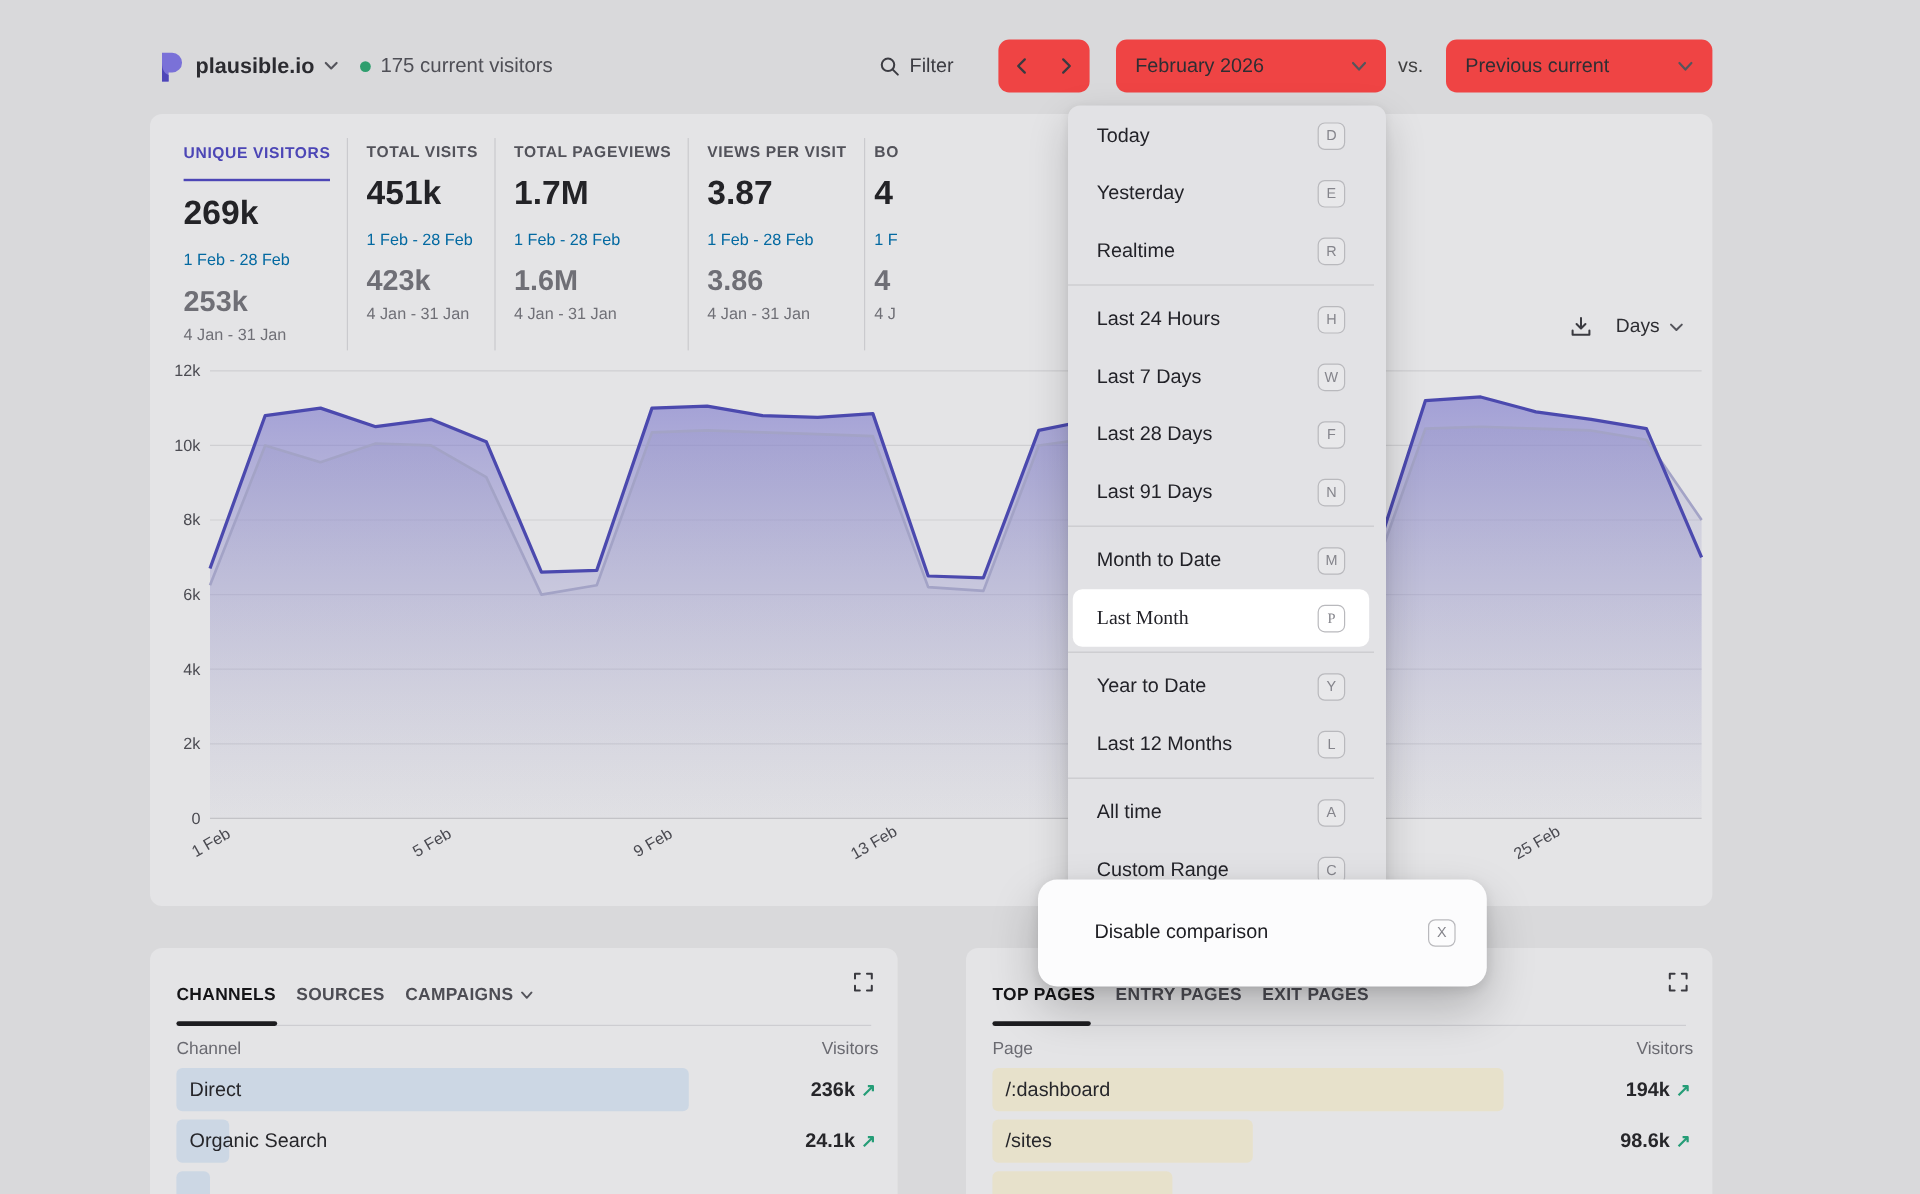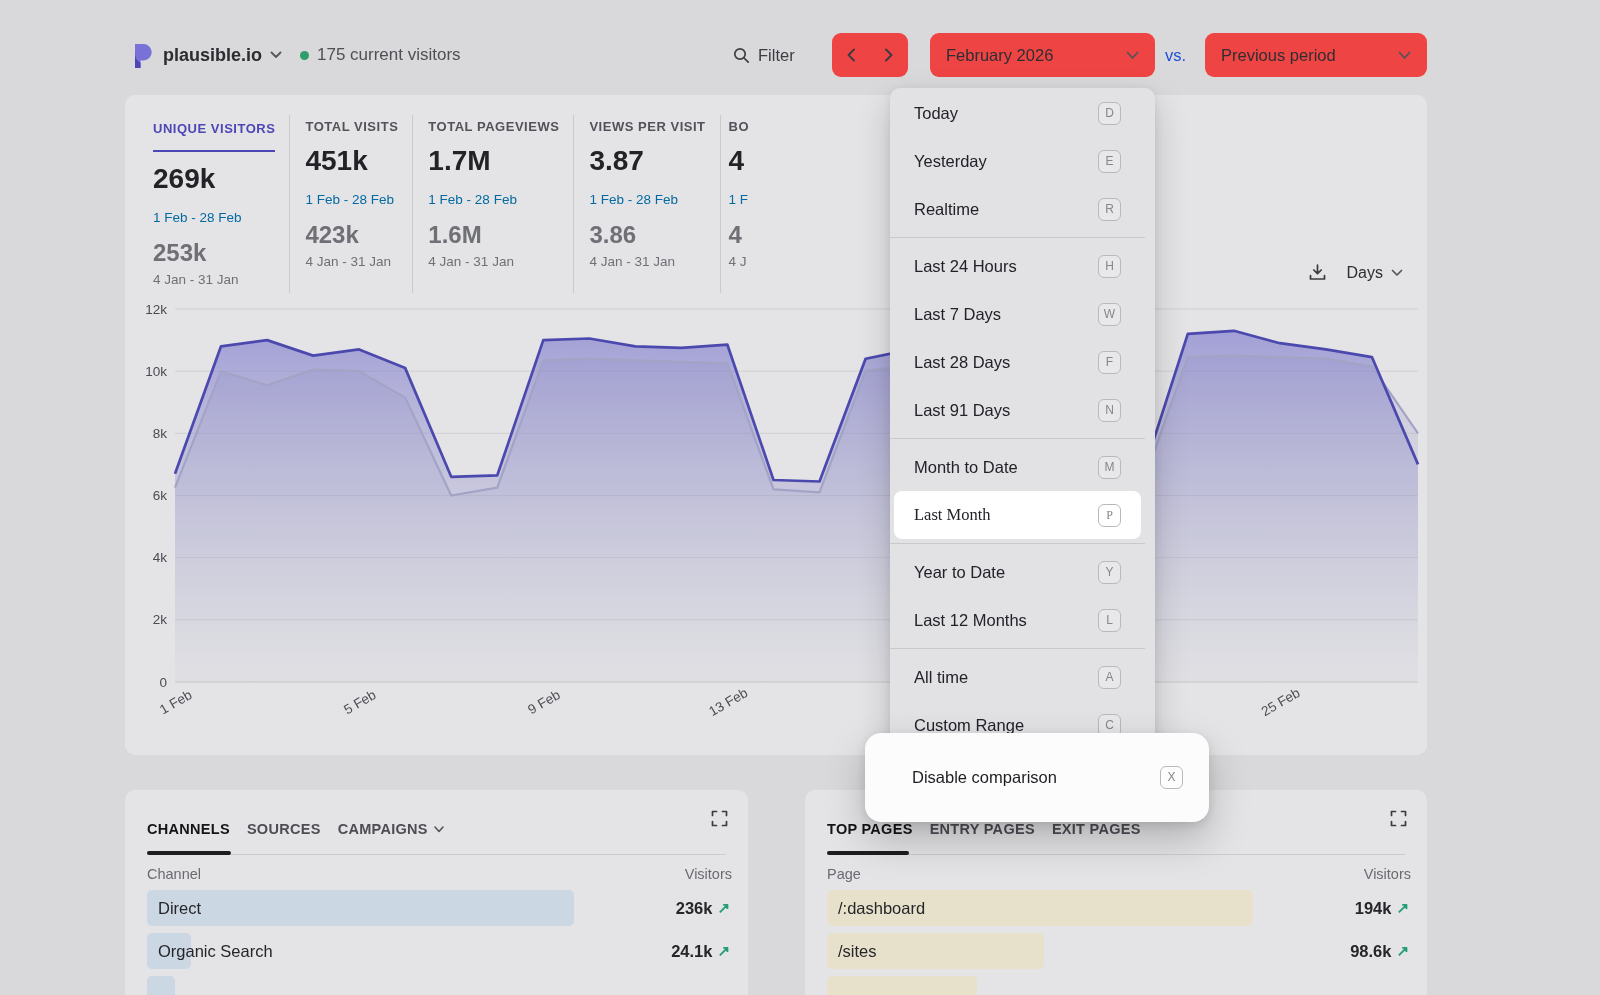--- a/index.html
+++ b/index.html
@@ -15,21 +15,21 @@
   
   .topbar-item { display:flex; align-items:center; gap:8px; }
   .site-name { font-size:18px; font-weight:700; color:#2b2b30; }
   .live-dot { width:9px; height:9px; border-radius:50%; background:#2f9e6e; }
   .live-text { font-size:17px; color:#4f4f56; }
   .filter-btn { font-size:16.5px; color:#3c3c42; cursor:pointer; display:flex; align-items:center; gap:8px; }
   .pill { background:#ef4444; border-radius:9px; height:44px; display:flex; align-items:center; }
   .nav-arrows { width:76px; justify-content:space-around; color:#3a3a40; }
   .nav-arrows .arr { width:38px; height:44px; display:flex; align-items:center; justify-content:center; cursor:pointer; }
   .sel-btn { justify-content:space-between; padding:0 16px; font-size:16.5px; color:#2e2e33; cursor:pointer; }
-  .vs-label { font-size:16.5px; color:#1d4ed8;text-align:center; }
+  .vs-label { font-size:16.5px; color:#404040;text-align:center; }
   .chev { color:#55555c; display:flex; }
 
   
   .card { background:#e4e4e6; border-radius:10px; position:absolute; }
 
   
   .stats { position:absolute; left:28px; top:20px; display:flex; }
   .stat { padding:4px 14px 6px 0; }
   .stat + .stat { border-left:1px solid #cacace; padding-left:15px; }
   .stat-label { font-size:13px; font-weight:700; letter-spacing:.04em; color:#52525a; white-space:nowrap; }
@@ -58,21 +58,21 @@
     font-size:16.5px; color:#222228; cursor:pointer;
   }
   .menu-item.hl { background:#ffffff;font-family:Liberation Serif, serif; }
   .menu-div { height:1px; background:#c9c9cc; margin:4px 0; }
   .key-badge {
     width:23px; height:23px; border:1.5px solid #b9b9bd; border-radius:6px;
     display:flex; align-items:center; justify-content:center;
     font-size:12px; color:#85858c; background:rgba(255,255,255,.22);
   }
   .popup {
-    left:865px; top:733px; width:344px; height:89px;
+    left:865px; top:733px; width:374px; height:89px;
     background:#fcfcfd; border-radius:16px;
     box-shadow:0 18px 40px rgba(0,0,0,.22), 0 3px 10px rgba(0,0,0,.10);
     padding:20px 18px 0 24px; z-index:60;
   }
   .popup .menu-item { margin:0; padding:0 8px 0 23px; color:#1d1d22; font-weight:500; }
 
   
   .panel { padding:18px 22px 0 22px; overflow:hidden; }
   .tabs { display:flex; align-items:center; gap:17px; height:28px; }
   .tab { font-size:14.5px; font-weight:700; letter-spacing:.02em; color:#4d4d54; cursor:pointer; display:flex; align-items:center; gap:6px;margin-top:14px; }
@@ -143,21 +143,21 @@
   <span class="chev">
     <svg width="13" height="9" viewBox="0 0 13 9">
         <path d="M1.5 1.5 L6.5 7 L11.5 1.5" fill="none" stroke="currentColor" stroke-width="1.8" stroke-linecap="round" stroke-linejoin="round"></path>
       </svg>
   </span>
 </div>
 
 <div class="abs vs-label" style="left:1165px; top:46px;">vs.</div>
 
 <div class="abs pill sel-btn" style="left:1205px; top:33px; width:222px;">
-  <span>Previous period</span>
+  <span>Previous current</span>
   <span class="chev">
     <svg width="13" height="9" viewBox="0 0 13 9">
         <path d="M1.5 1.5 L6.5 7 L11.5 1.5" fill="none" stroke="currentColor" stroke-width="1.8" stroke-linecap="round" stroke-linejoin="round"></path>
       </svg>
   </span>
 </div>
 
 <div class="card" style="left:125px; top:95px; width:1302px; height:660px;">
 
   <div class="stats">

